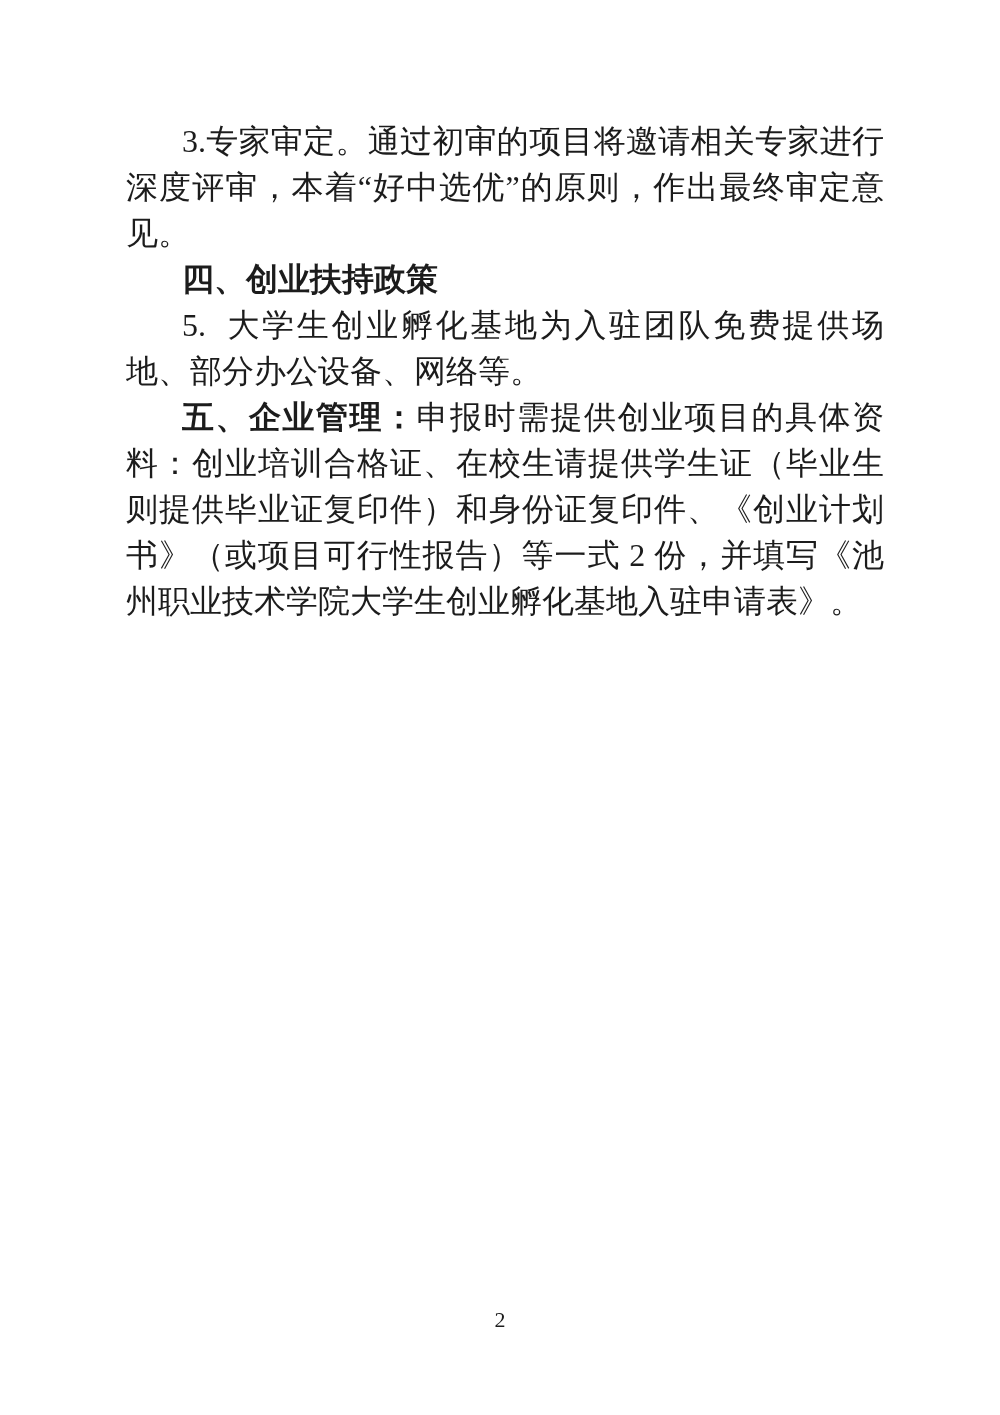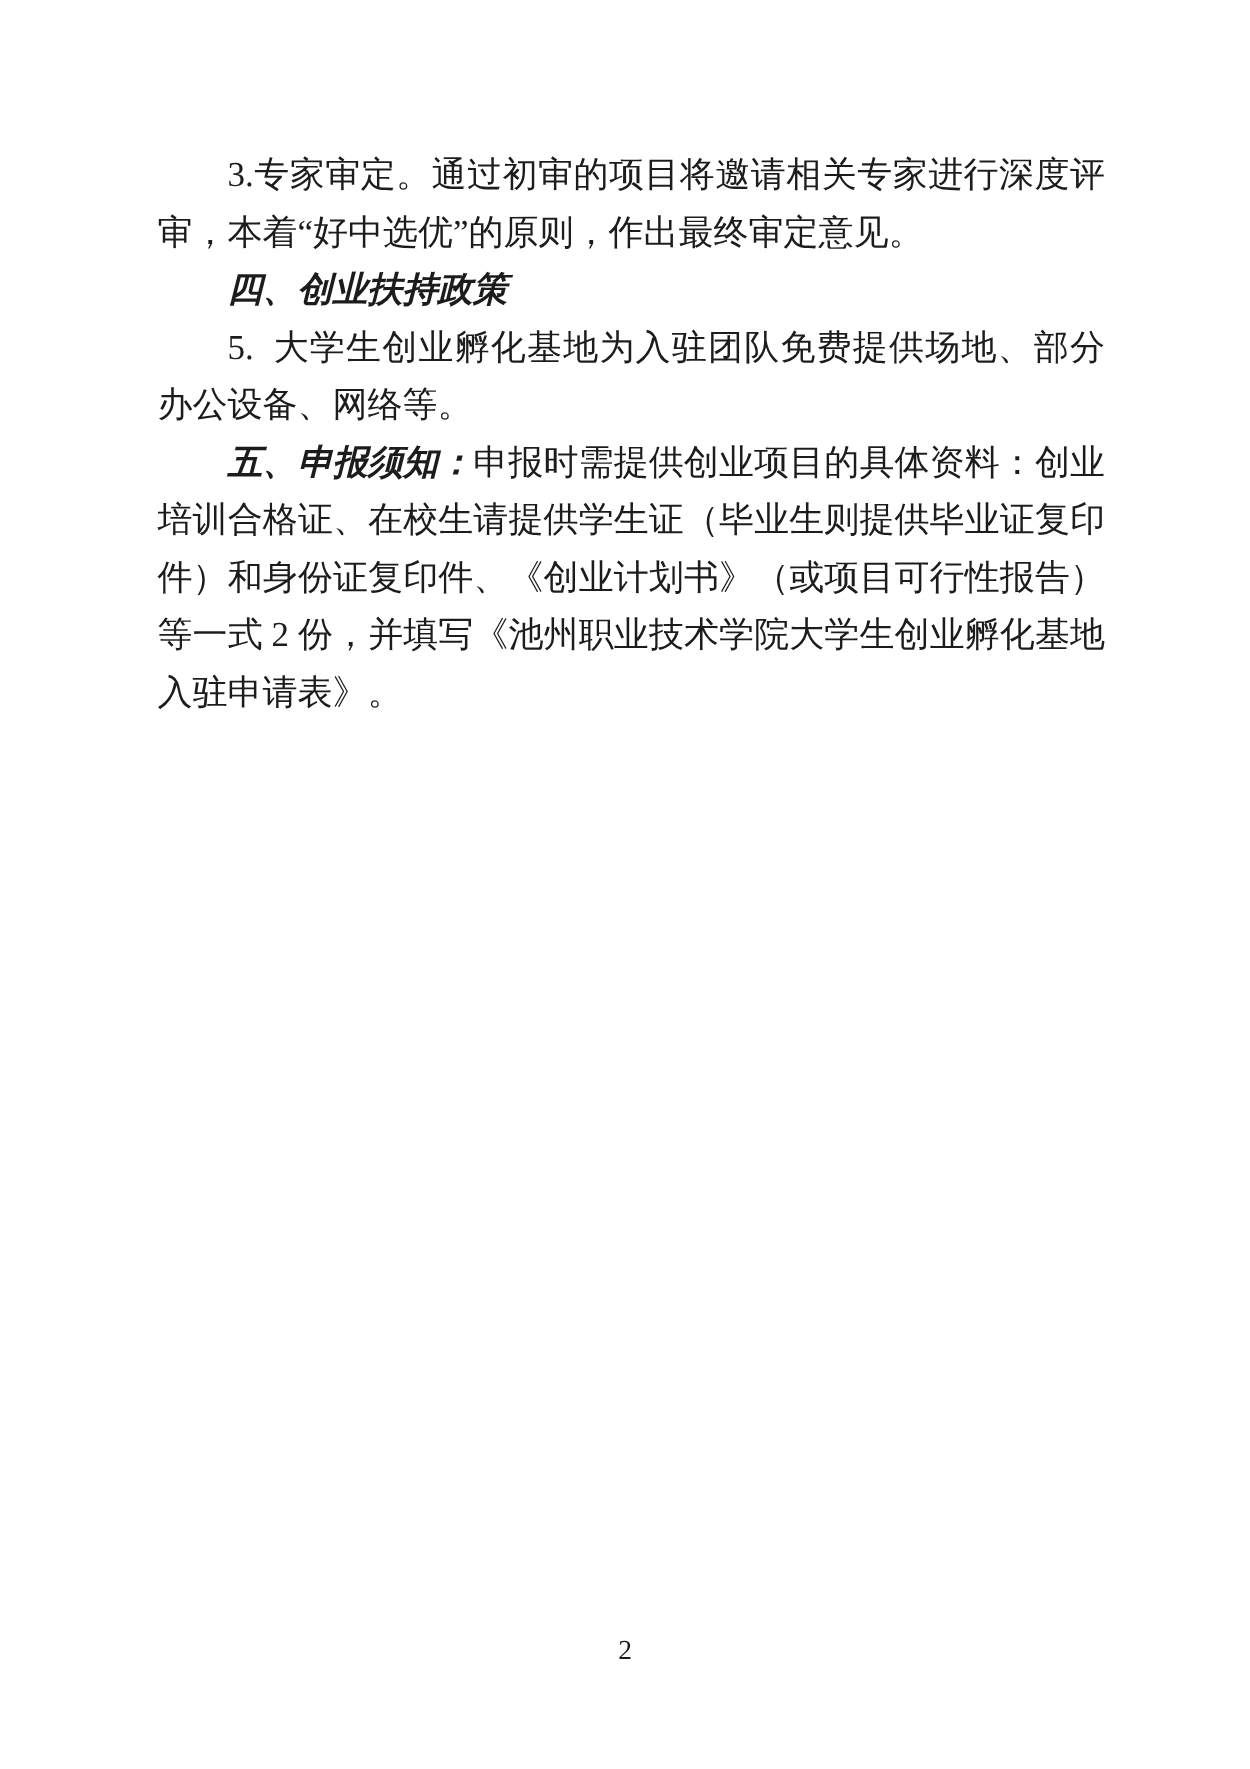--- a/index.html
+++ b/index.html
@@ -17,32 +17,31 @@
     color: #1c1c1c;
   }
   .doc-body {
     position: absolute;
     top: 118px;
     left: 126px;
     width: 758px;
   }
   .para {
     margin: 0;
-    font-size: 28px;
+    font-size: 32px;
     line-height: 46px;
     text-indent: 56px;
     text-align: justify;
     text-justify: inter-character;
     white-space: pre-wrap;
     word-break: break-all;
     letter-spacing: 0px;
   }
   .para .bold {
     font-weight: 700;
-    font-style: italic;
   }
   .para.heading {
     font-weight: 700;
     text-align: left;
   }
   .footer {
     position: absolute;
     top: 1305px;
     left: 0;
     width: 100%;
@@ -55,18 +54,18 @@
   }
 </style>
 </head>
 <body>
 
 <div class="page">
   <div class="doc-body" id="doc-body">
       <p class="para"><span>3.专家审定。通过初审的项目将邀请相关专家进行深度评审，本着“好中选优”的原则，作出最终审定意见。</span></p>
       <p class="para heading"><span class="bold">四、创业扶持政策</span></p>
       <p class="para"><span>5.  大学生创业孵化基地为入驻团队免费提供场地、部分办公设备、网络等。</span></p>
-      <p class="para"><span class="bold">五、申报须知：</span><span>申报时需提供创业项目的具体资料：创业培训合格证、在校生请提供学生证（毕业生则提供毕业证复印件）和身份证复印件、《创业计划书》（或项目可行性报告）等一式 2 份，并填写《池州职业技术学院大学生创业孵化基地入驻申请表》。</span></p>
+      <p class="para"><span class="bold">五、企业管理：</span><span>申报时需提供创业项目的具体资料：创业培训合格证、在校生请提供学生证（毕业生则提供毕业证复印件）和身份证复印件、《创业计划书》（或项目可行性报告）等一式 2 份，并填写《池州职业技术学院大学生创业孵化基地入驻申请表》。</span></p>
     </div>
   <div class="footer">
     <span class="pagenum">2</span>
   </div>
 </div>
 
 </body></html>

